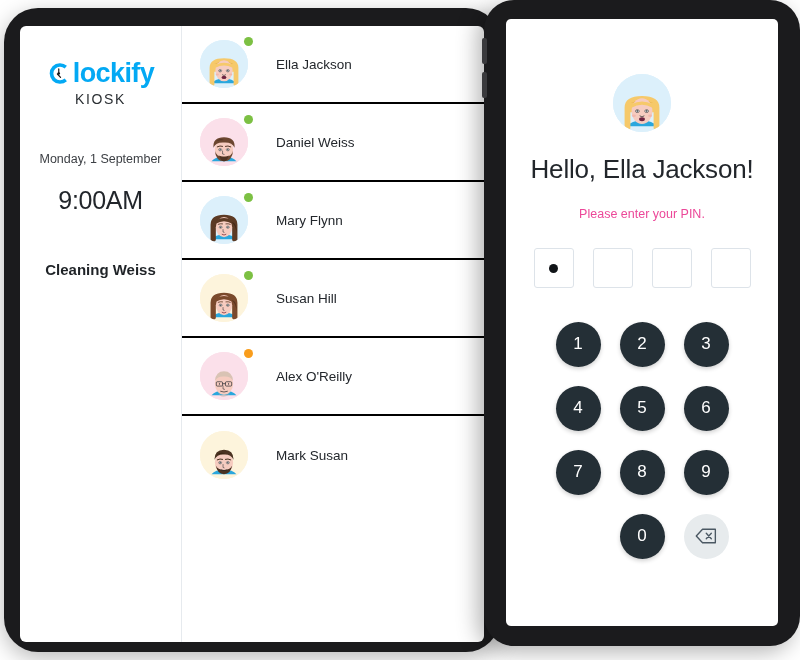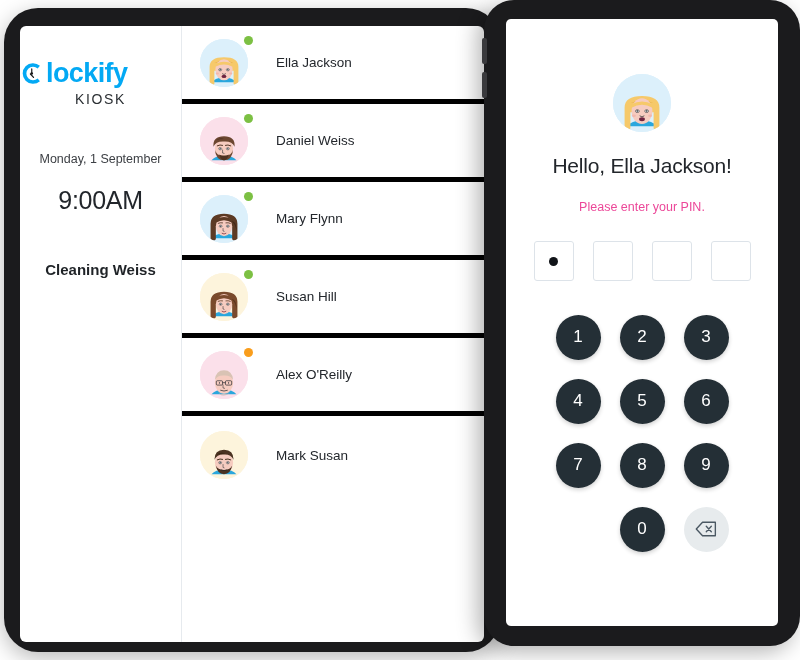--- a/index.html
+++ b/index.html
@@ -23,45 +23,45 @@
   #tablet-right .screen{left:22px;top:19px;width:272px;height:607px;border-radius:5px;}
 
   .side-btn{position:absolute;left:-2px;width:5px;background:#3a3a3d;border-radius:2px;}
   .side-btn.b1{top:38px;height:26px;}
   .side-btn.b2{top:72px;height:26px;}
 
   
   .left-cols{display:flex;height:100%;}
   .brand-col{width:162px;flex:0 0 162px;border-right:1px solid #e6eaee;
     box-sizing:border-box;padding-top:34px;text-align:center;}
-  .logo{display:flex;align-items:center;gap:1px;}
+  .logo{display:flex;align-items:center;justify-content:center;gap:1px;}
   .logo-mark{width:25px;height:25px;display:block;}
   .logo-word{font-size:27px;line-height:27px;font-weight:700;color:#03a9f4;letter-spacing:-.6px;}
   .logo-kiosk{margin-top:4px;font-size:14px;letter-spacing:1.6px;color:#2b2f33;font-weight:400;}
 
   .clock-block{margin-top:45px;}
   .date-line{font-size:12.5px;color:#3d4045;font-weight:400;}
   .time-line{margin-top:20px;font-size:25px;color:#22262b;font-weight:400;letter-spacing:-.3px;}
   .site-line{margin-top:46px;font-size:15px;font-weight:700;color:#1f2327;}
 
   
   .list-col{flex:1;min-width:0;}
   .user-row{display:flex;align-items:center;height:78px;box-sizing:border-box;
-    padding:0 20px 0 18px;border-bottom:5px solid #000000;cursor:pointer;}
+    padding:0 20px 0 18px;border-bottom:2px solid #000000;cursor:pointer;}
   .user-row:last-child{border-bottom:none;}
   .avatar-wrap{position:relative;width:48px;height:48px;flex:0 0 48px;}
   .avatar{width:48px;height:48px;border-radius:50%;display:block;overflow:hidden;}
   .status-dot{position:absolute;top:-3px;right:-5px;width:9px;height:9px;border-radius:50%;}
   .user-name{margin-left:28px;font-size:13.5px;color:#23272c;}
 
   
   .pin-panel{height:100%;display:flex;flex-direction:column;align-items:center;
     padding-top:55px;box-sizing:border-box;}
   .pin-avatar{width:58px;height:58px;border-radius:50%;overflow:hidden;display:block;}
-  .hello{margin-top:22px;font-size:21px;color:#22262b;font-weight:400;letter-spacing:-.2px;}
+  .hello{margin-top:22px;font-size:26px;color:#22262b;font-weight:400;letter-spacing:-.2px;}
   .pin-prompt{margin-top:22px;font-size:12.5px;color:#ec4899;}
 
   .pin-boxes{margin-top:27px;display:flex;gap:19px;}
   .pin-box{width:38px;height:38px;border:1px solid #dde3e9;border-radius:3px;
     background:#fff;display:flex;align-items:center;justify-content:center;}
   .pin-dot{width:9px;height:9px;border-radius:50%;background:#111418;}
 
   .keypad{margin-top:32px;display:grid;grid-template-columns:repeat(3,64px);
     grid-auto-rows:48px;column-gap:0;row-gap:16px;justify-items:center;align-items:center;}
   .key{width:45px;height:45px;border-radius:50%;background:#242f36;color:#ffffff;

